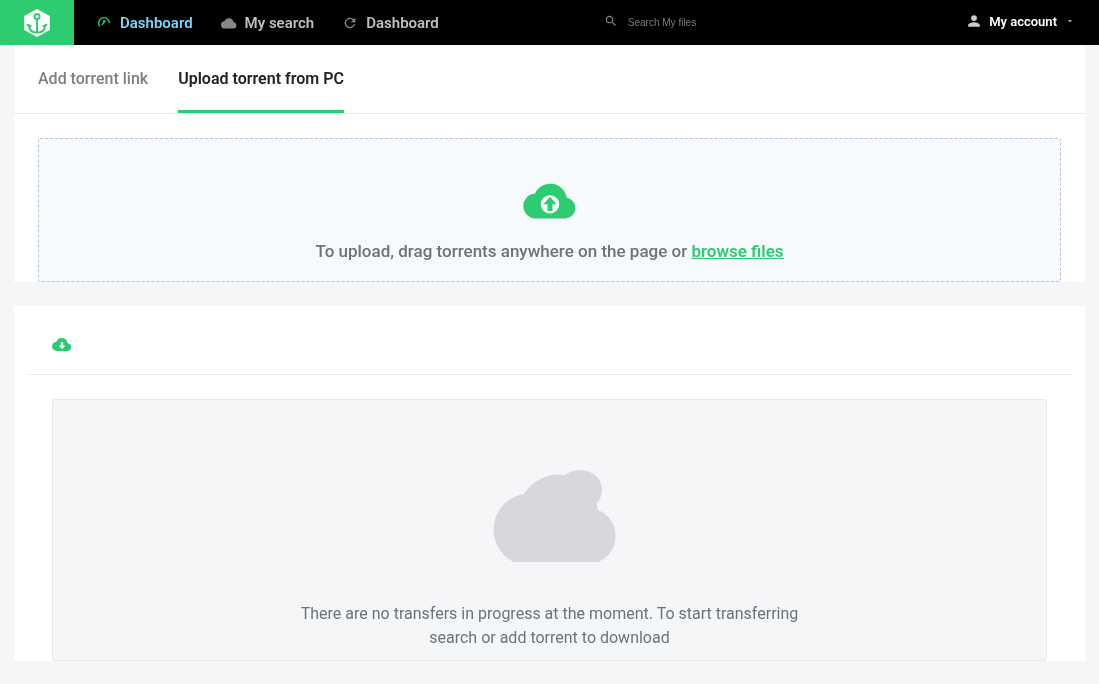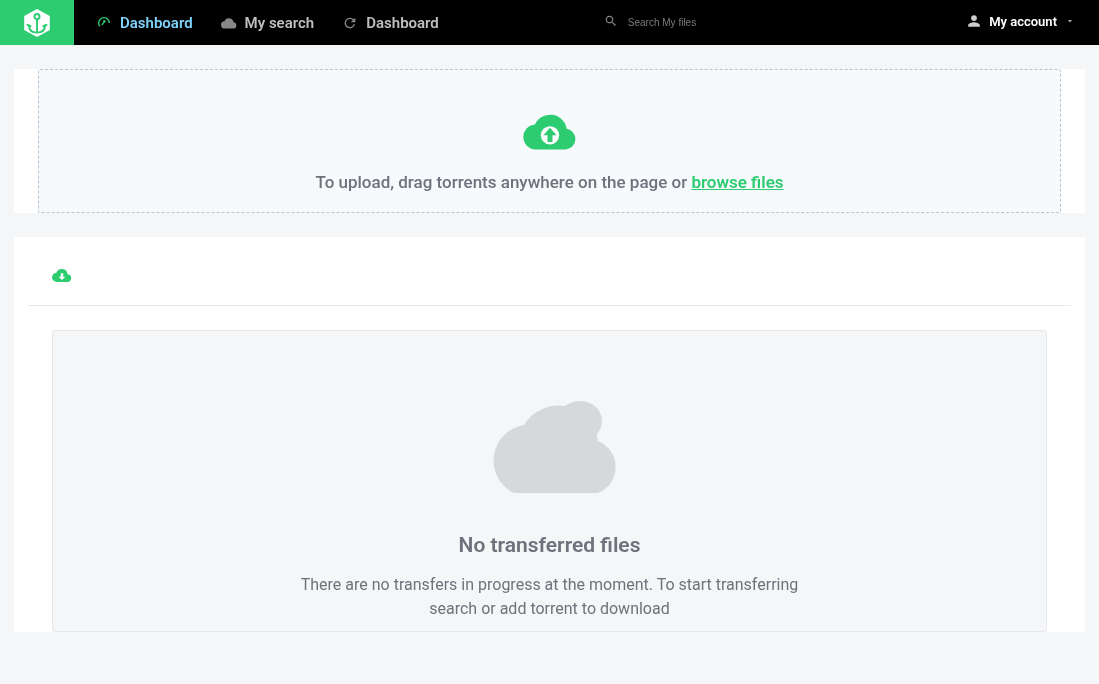--- a/index.html
+++ b/index.html
@@ -237,20 +237,24 @@
     <span>My account</span>
     <span class="icon">
       <svg width="10" height="10" viewBox="0 0 24 24" fill="#ccc">
           <path d="M7 10l5 5 5-5z"></path>
         </svg>
     </span>
   </div>
 </div>
 
 <div class="main">
+  <div class="tabs">
+    <div class="tab">Add torrent link</div>
+    <div class="tab active">Upload torrent from PC</div>
+  </div>
   <div class="upload-box">
     <div class="upload-icon">
       <svg width="54" height="40" viewBox="0 0 64 48">
         <path d="M52 20.2A20 20 0 0 0 14 15 15 15 0 0 0 16 45h35a12.5 12.5 0 0 0 1-24.8z" fill="#2ecc71"></path>
         <circle cx="32" cy="28" r="11" fill="#fff"></circle>
         <path d="M32 19l-8 9h5v8h6v-8h5z" fill="#2ecc71"></path>
       </svg>
     </div>
     <div class="upload-text">
       <span>To upload, drag torrents anywhere on the page or </span><a class="browse-link">browse files</a>
@@ -267,16 +271,15 @@
     </span>
   </div>
 
   <div class="empty-panel">
     <div class="empty-cloud">
       <svg width="160" height="120" viewBox="0 0 160 120">
         <ellipse cx="110" cy="48" rx="22" ry="20" fill="#d6d8dc"></ellipse>
         <path d="M128 68 A40 40 0 0 0 54 52 A36 36 0 0 0 44 120 h84 a28 28 0 0 0 0-52z" fill="#d6d8dc"></path>
       </svg>
     </div>
-    <div class="empty-title">No transferred files</div>
     <div class="empty-sub">There are no transfers in progress at the moment. To start transferring search or add torrent to download</div>
   </div>
 </div>
 
 </body></html>

